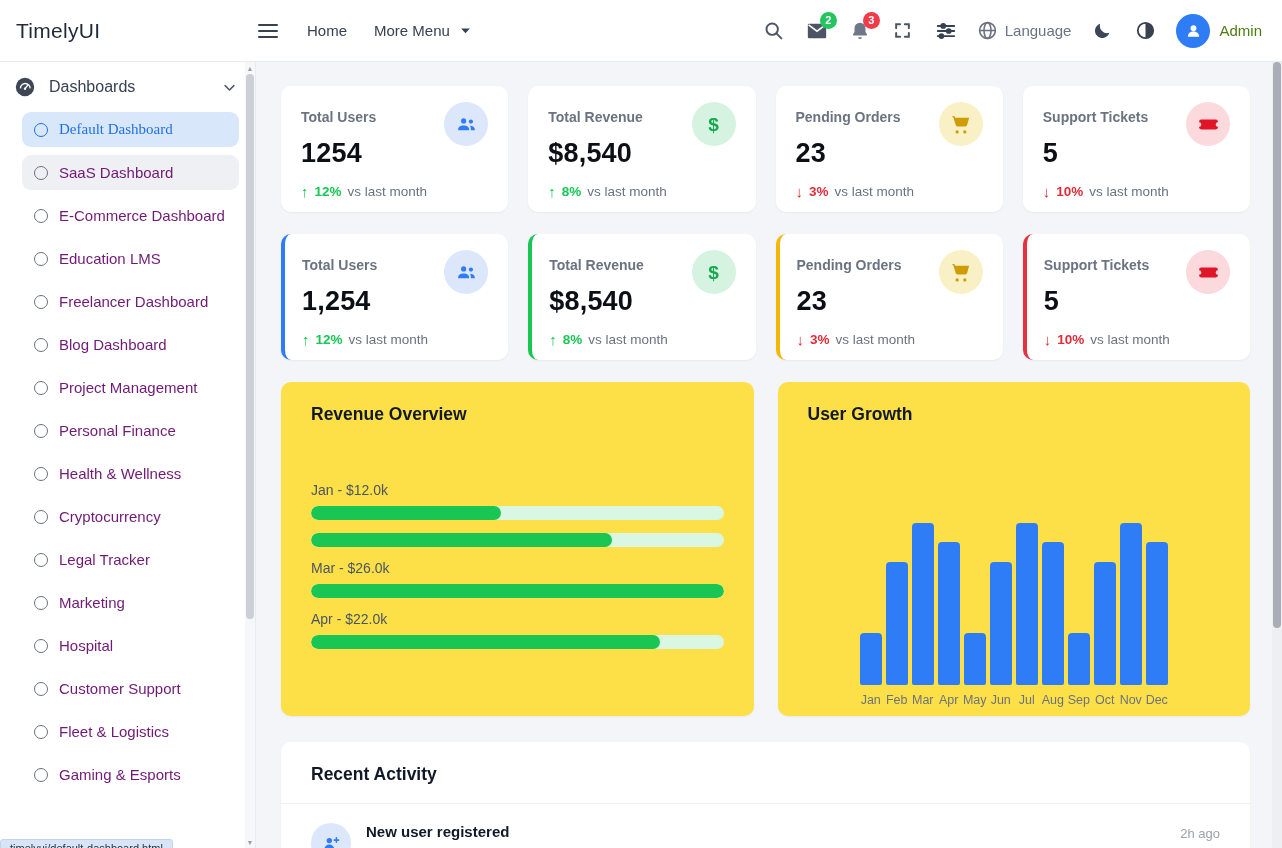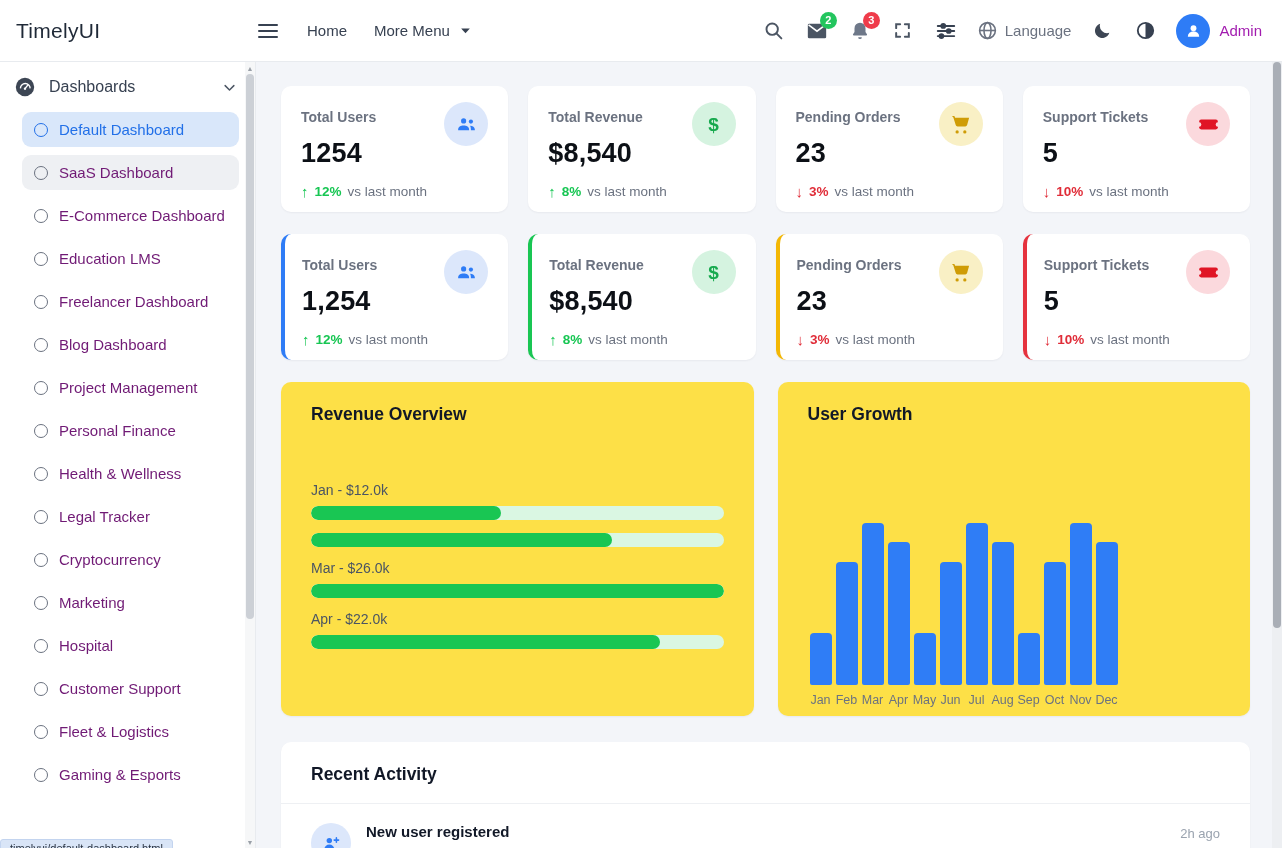--- a/index.html
+++ b/index.html
@@ -14,32 +14,32 @@
   .nav-link { font-size: 15px; color: #374151; cursor: pointer; display: flex; align-items: center; gap: 9px; }
   .nav-right { margin-left: auto; display: flex; align-items: center; gap: 19px; padding-right: 20px; }
   .nav-ic { position: relative; display: flex; align-items: center; justify-content: center; width: 24px; height: 24px; cursor: pointer; }
   .badge { position: absolute; top: -7px; right: -8px; min-width: 17px; height: 17px; border-radius: 9px;
            color: #fff; font-size: 11px; font-weight: 700; display: flex; align-items: center; justify-content: center; padding: 0 4px; }
   .badge.green { background: #23c55e; }
   .badge.red { background: #ef3b4a; }
   .lang { display: flex; align-items: center; gap: 7px; color: #6b7280; font-size: 15px; cursor: pointer; }
   .user { display: flex; align-items: center; gap: 9px; cursor: pointer; }
   .avatar { width: 34px; height: 34px; border-radius: 50%; background: #2e7cf6; display: flex; align-items: center; justify-content: center; }
-  .user-name { font-size: 15px; color: #a21caf; }
+  .user-name { font-size: 15px; color: #4d7c0f; }
 
   
   .sidebar { position: absolute; left: 0; top: 62px; bottom: 0; width: 256px; background: #fff;
              border-right: 1px solid #e8ebef; z-index: 10; }
   .side-header { display: flex; align-items: center; gap: 13px; padding: 14px 18px 10px 14px; color: #374151; font-size: 16px; cursor: pointer; }
   .side-header .chev { margin-left: auto; display: flex; }
   .side-list { padding: 4px 16px 0 22px; }
   .side-item { display: flex; align-items: center; gap: 11px; padding: 9px 12px; margin-bottom: 8px;
                border-radius: 9px; font-size: 15px; color: #701a75; cursor: pointer; white-space: nowrap; }
   .side-item .bullet { width: 14px; height: 14px; border: 1.6px solid #6b7280; border-radius: 50%; flex: 0 0 auto; }
-  .side-item.active { background: #d9e7fa; color: #2270e8; }
+  .side-item.active { background: #d9e7fa; color: #2270e8; font-family: Liberation Serif, serif; }
   .side-item.active .bullet { border-color: #2270e8; }
   .side-item.hover { background: #eef0f3; }
 
   
   .side-scroll { position: absolute; right: 0; top: 0; bottom: 0; width: 10px; background: #f6f7f8; }
   .side-scroll .thumb { position: absolute; left: 1px; right: 1px; top: 12px; height: 545px; background: #ccd0d6; border-radius: 4px; }
   .scroll-arrow { position: absolute; left: 0; width: 10px; height: 12px; display: flex; align-items: center; justify-content: center;
                   font-size: 7px; color: #9aa0a8; }
   .scroll-arrow.up { top: 0; } .scroll-arrow.down { bottom: 0; }
 
@@ -60,21 +60,21 @@
   .charts-grid { display: grid; grid-template-columns: 1fr 1fr; gap: 24px; margin-bottom: 26px; }
   .panel { background: #fde047; border-radius: 10px; padding: 22px 30px; box-shadow: 0 1px 2px rgba(16,24,40,.05); height: 334px; }
   .panel-title { font-size: 17.5px; font-weight: 700; color: #111827; }
 
   .rev-list { margin-top: 57px; }
   .rev-group { margin-bottom: 13px; }
   .rev-label { font-size: 14px; color: #4b5563; margin-bottom: 8px; }
   .rev-track { height: 14px; border-radius: 7px; overflow: hidden; }
   .rev-fill { height: 100%; border-radius: 7px; }
 
-  .growth-wrap { display: flex; justify-content: flex-start; margin-top: 10px; height: 272px; align-items: flex-end; }
+  .growth-wrap { display: flex; justify-content: center; margin-top: 10px; height: 272px; align-items: flex-end; }
   .gcol { display: flex; flex-direction: column; align-items: center; justify-content: flex-end; width: 26px; }
   .gbar { width: 22px; border-radius: 4px 4px 2px 2px; }
   .glabel { margin-top: 8px; font-size: 12.5px; color: #6b7280; }
 
   .activity-panel { background: #fff; border-radius: 10px 10px 0 0; padding: 22px 30px 30px; box-shadow: 0 1px 2px rgba(16,24,40,.05); height: 180px; }
   .activity-divider { border-top: 1px solid #eef0f3; margin: 18px -30px 0; }
   .activity-item { display: flex; align-items: flex-start; gap: 15px; padding-top: 19px; }
   .act-icon { width: 40px; height: 40px; border-radius: 50%; background: #dce7fb; display: flex; align-items: center; justify-content: center; flex: 0 0 auto; }
   .act-body { flex: 1; }
   .act-title { font-size: 15px; font-weight: 700; color: #111827; }
@@ -232,25 +232,25 @@
       <div class="side-item">
         <span class="bullet"></span>
         <span>Personal Finance</span>
       </div>
       <div class="side-item">
         <span class="bullet"></span>
         <span>Health &amp; Wellness</span>
       </div>
       <div class="side-item">
         <span class="bullet"></span>
+        <span>Cryptocurrency</span>
+      </div>
+      <div class="side-item">
+        <span class="bullet"></span>
         <span>Legal Tracker</span>
-      </div>
-      <div class="side-item">
-        <span class="bullet"></span>
-        <span>Cryptocurrency</span>
       </div>
       <div class="side-item">
         <span class="bullet"></span>
         <span>Marketing</span>
       </div>
       <div class="side-item">
         <span class="bullet"></span>
         <span>Hospital</span>
       </div>
       <div class="side-item">

